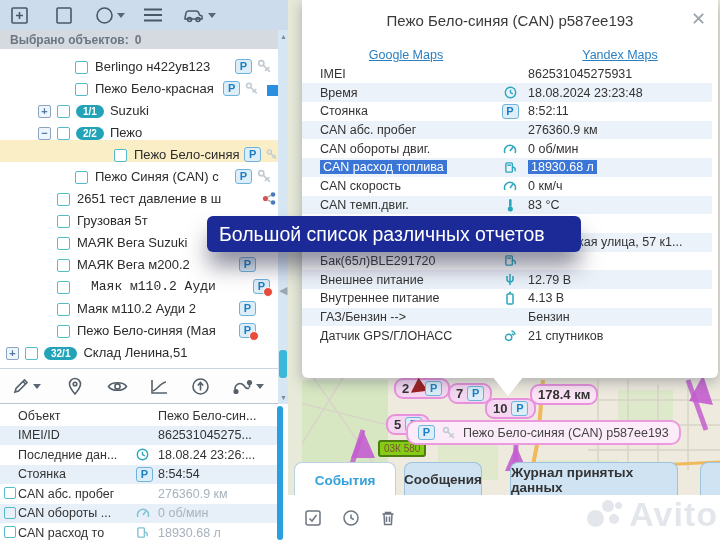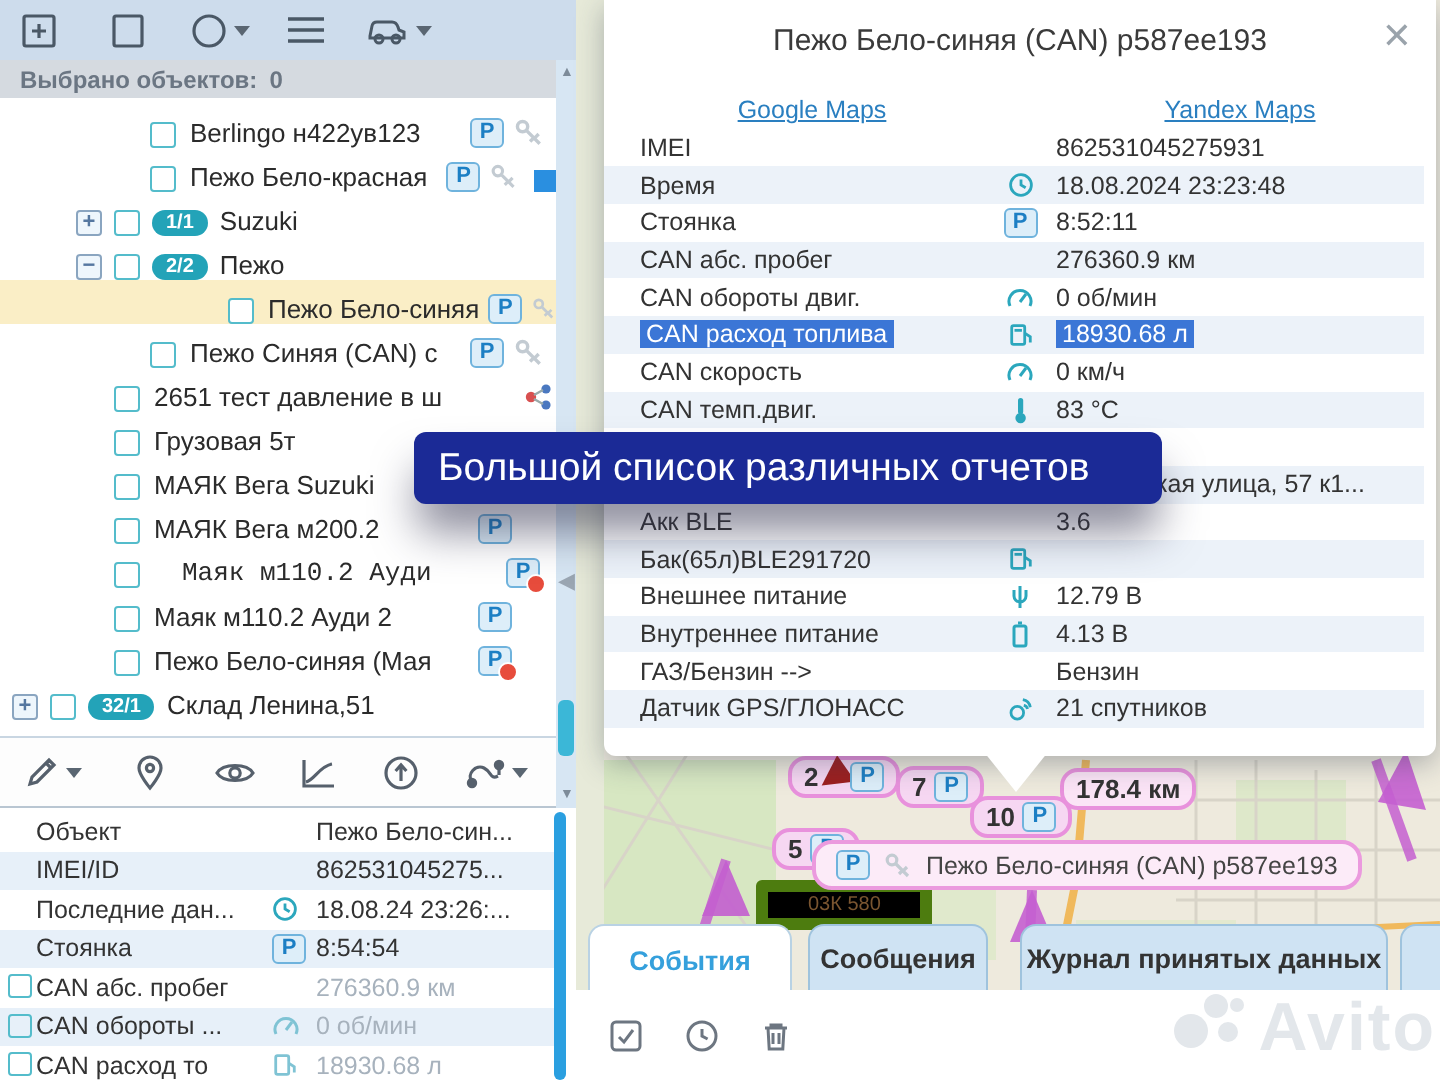--- a/index.html
+++ b/index.html
@@ -7,22 +7,22 @@
   .stage{position:relative;width:720px;height:540px;overflow:hidden;background:#fff;}
 
   
   .map{position:absolute;left:288px;top:0;width:432px;height:540px;background:#eeeadd;overflow:hidden;}
   .map .patch{position:absolute;background:#d7e7c2;}
   .mappill{position:absolute;display:flex;align-items:center;gap:4px;background:#f6d7f2;
     border:2px solid #e891dc;border-radius:9px;padding:1px 6px;font-size:13px;font-weight:bold;color:#333;z-index:3;}
   .mappill.lite{background:#fbe4f6;}
   .veh-label{position:absolute;display:flex;align-items:center;gap:7px;background:#fcebf8;
     border:2px solid #eb9ade;border-radius:10px;padding:3px 10px;font-size:12.5px;color:#444;z-index:3;white-space:nowrap;}
-  .roadsign{position:absolute;background:#000000;border:6px solid #4d7c0f;border-radius:3px;
-    color:#7a5530;font-size:10px;padding:1px 20px;z-index:2;}
+  .roadsign{position:absolute;background:#84cc16;border:2px solid #4d7c0f;border-radius:3px;
+    color:#7a5530;font-size:10px;padding:1px 4px;z-index:2;}
   .red-arrow{width:0;height:0;border-left:8px solid transparent;border-right:8px solid transparent;
     border-bottom:15px solid #9c1f1f;transform:rotate(-125deg);margin:-2px -4px;}
 
   
   .sidebar{position:absolute;left:0;top:0;width:288px;height:540px;background:#fff;z-index:4;}
   .topbar{position:absolute;left:0;top:0;width:288px;height:30px;background:#cddcec;display:flex;
     align-items:center;gap:0;padding:0 10px;color:#4a5866;}
   .topbar .tbi{display:flex;align-items:center;margin-right:4px;}
   .caret{width:0;height:0;border-left:4px solid transparent;border-right:4px solid transparent;
     border-top:5px solid #5a6672;margin-left:3px;}
@@ -87,21 +87,21 @@
 
   
   .tabsrow{position:absolute;left:288px;top:462px;width:432px;height:34px;z-index:6;}
   .tab{position:absolute;top:0;height:34px;border:1px solid #9fc3dd;border-bottom:none;
     border-radius:8px 8px 0 0;background:#cfe3f3;color:#333;font-size:13.5px;font-weight:bold;
     display:flex;align-items:center;justify-content:center;}
   .tab.active{background:#fff;color:#35a0dc;height:36px;border-color:#b9d2e4;}
   .tabpanel{position:absolute;left:288px;top:495px;width:432px;height:45px;background:#fff;z-index:6;
     display:flex;align-items:center;gap:20px;padding:0 16px;color:#6d7681;}
 
-  .watermark{position:absolute;right:2px;bottom:6px;z-index:7;display:flex;align-items:flex-start;
+  .watermark{position:absolute;right:2px;bottom:6px;z-index:7;display:flex;align-items:flex-end;
     color:#e3e7eb;font-weight:bold;font-size:34px;letter-spacing:1px;}
   .wm-dots{position:relative;width:40px;height:36px;margin-right:2px;}
   .wm-dots i{position:absolute;border-radius:50%;background:#e3e7eb;}
 
   .sliver{position:absolute;left:288px;top:0;width:14px;height:540px;background:#e7ead9;z-index:3;}
 
   svg{display:block;}
 </style>
 </head>
 <body>
@@ -245,25 +245,20 @@
         <span></span>
           <span class="pic"></span>
         <span></span>
       </div>
       <div class="prow addr">
         <span></span>
           <span class="pic"></span>
         <span class="pval">кая улица, 57 к1...</span>
       </div>
       <div class="prow">
-        <span>Акк BLE</span>
-          <span class="pic"></span>
-        <span>3.6</span>
-      </div>
-      <div class="prow">
         <span>Бак(65л)BLE291720</span>
         <span class="pic">
             <svg width="13" height="13" viewBox="0 0 14 14" fill="none" stroke="currentColor" stroke-width="1.5">
               <rect x="2" y="2" width="7" height="10" rx="1"></rect>
               <path d="M9 6 L12 8 L12 11"></path>
               <path d="M3.5 4.5 L7.5 4.5"></path>
             </svg>
           </span>
       </div>
       <div class="prow">
@@ -545,24 +540,24 @@
         <span class="val">18930.68 л</span>
       </div>
     </div>
     <div class="infoscroll"></div>
   </div>
 
   <div class="tabsrow">
     <div class="tab active" style="left:6px;width:102px;">
         <span>События</span>
       </div>
-    <div class="tab" style="left:116px;width:90px;">
+    <div class="tab" style="left:116px;width:78px;">
         <span>Сообщения</span>
       </div>
-    <div class="tab" style="left:222px;width:184px;align-items:center;">
+    <div class="tab" style="left:222px;width:168px;align-items:center;">
         <span>Журнал принятых данных</span>
       </div>
     <div class="tab" style="left:412px;width:40px;"></div>
   </div>
   <div class="tabpanel">
     <span>
         <svg width="18" height="18" viewBox="0 0 18 18" fill="none" stroke="#6d7681" stroke-width="1.5">
           <rect x="2" y="2" width="14" height="14" rx="2"></rect>
           <path d="M5.5 9.5 L8 12 L12.5 6"></path>
         </svg>

